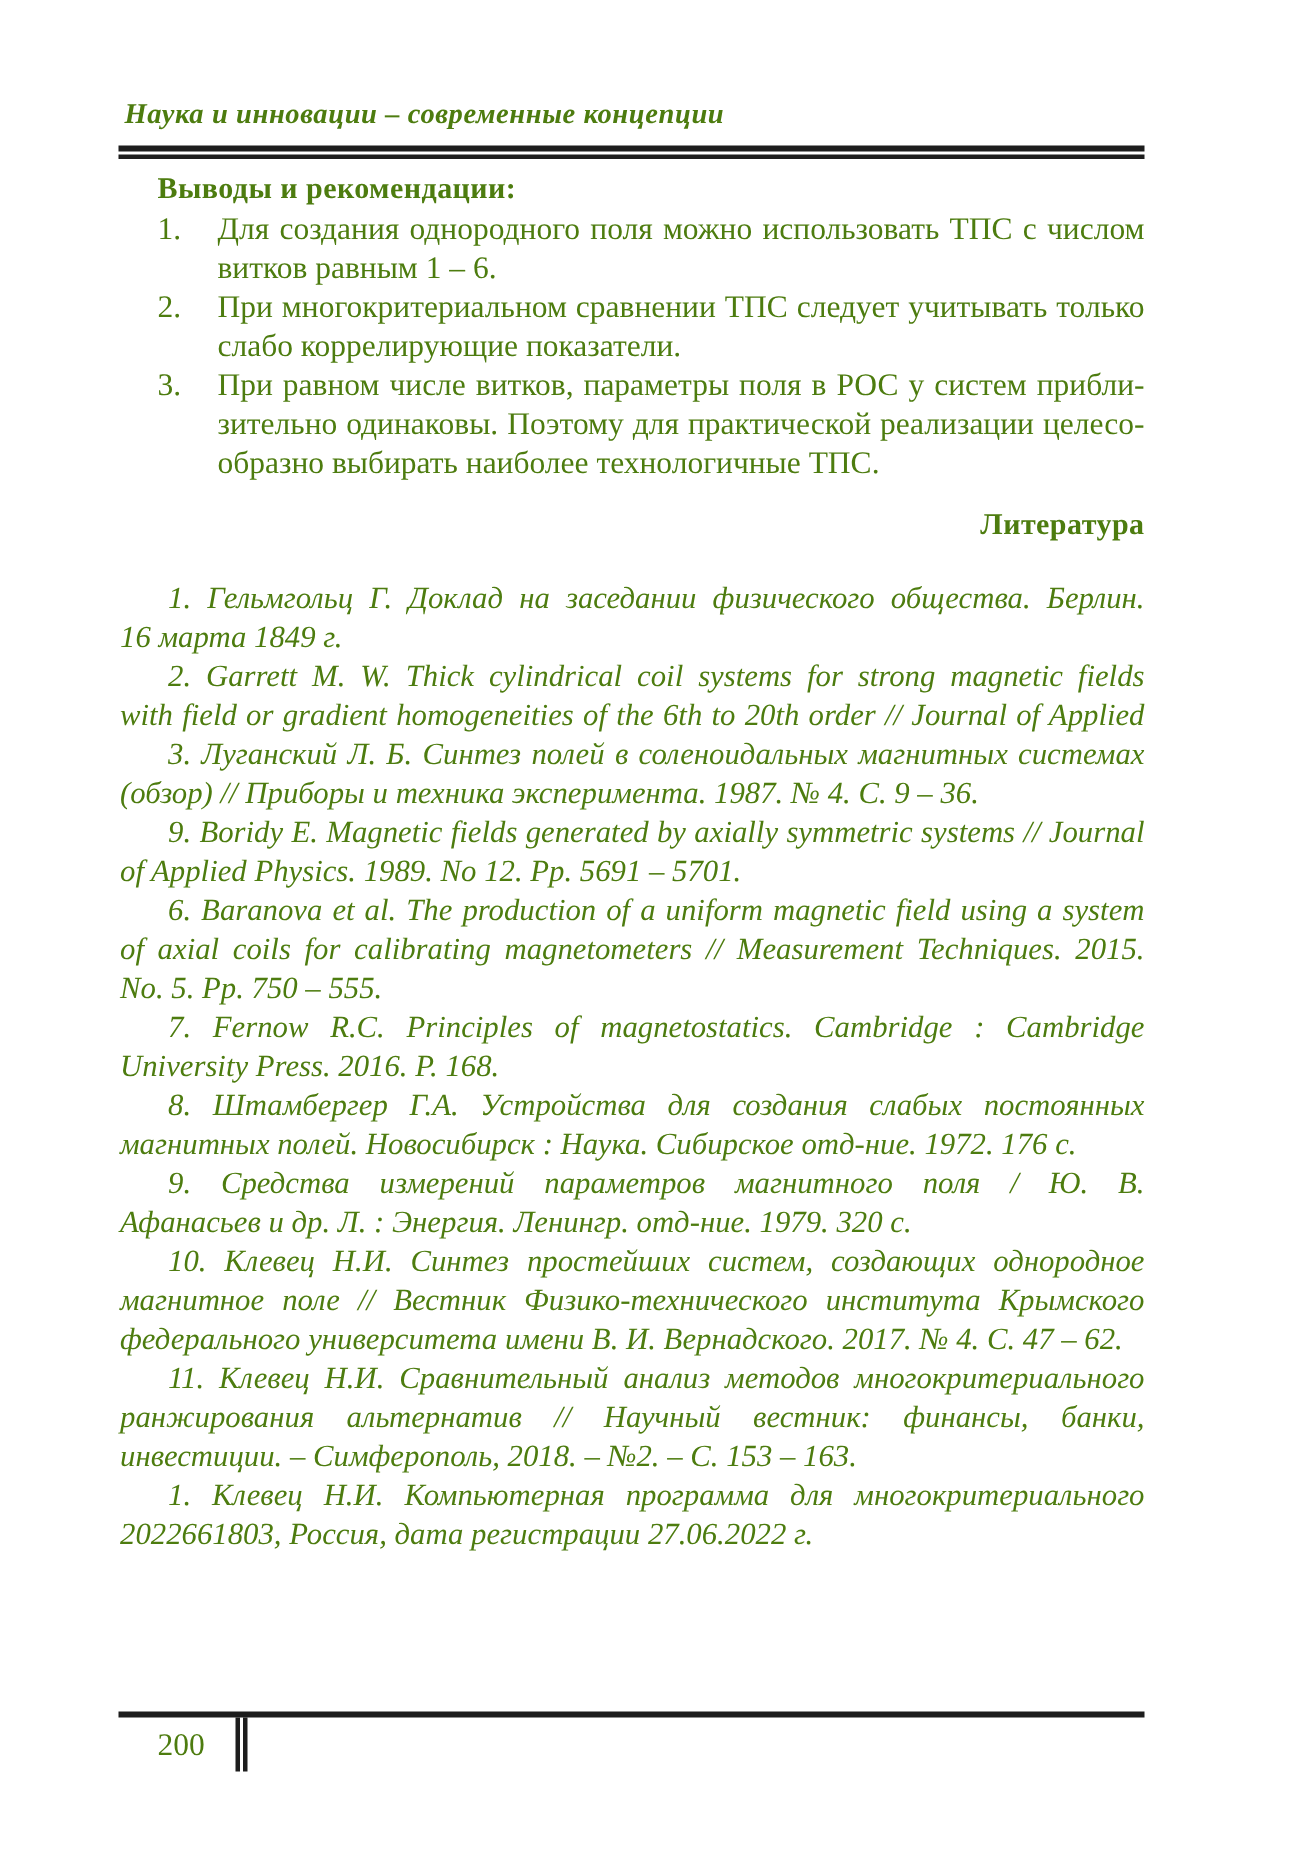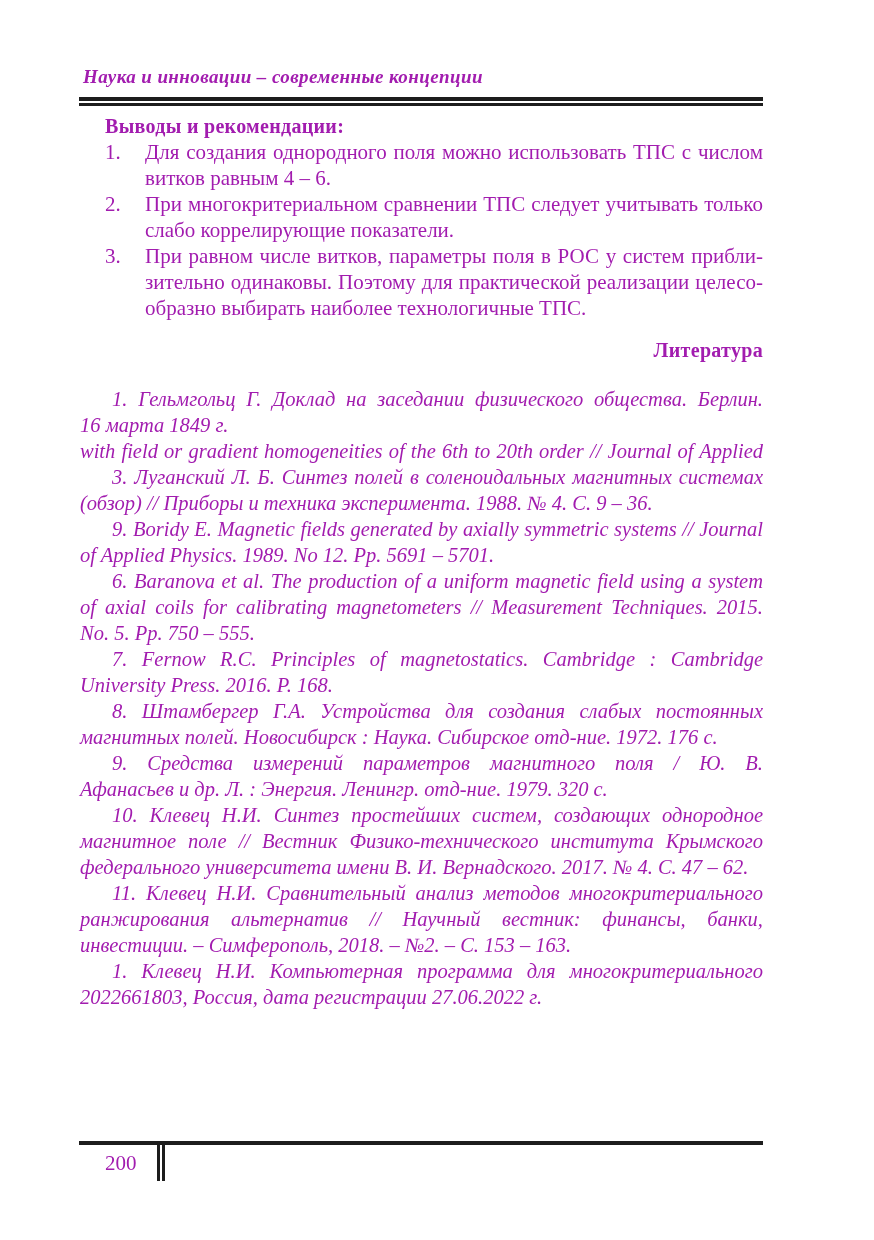--- a/index.html
+++ b/index.html
@@ -1,21 +1,21 @@
 <!DOCTYPE html>
 <html><head>
 <meta charset="utf-8">
 <style>
   html, body { margin: 0; padding: 0; background: #ffffff; }
   .page {
     position: relative;
     width: 874px;
     height: 1240px;
     background: #ffffff;
-    color: #a21caf;
+    color: #4d7c0f;
     font-family: "Liberation Serif", "DejaVu Serif", serif;
     overflow: hidden;
   }
   
   .running-title {
     position: absolute;
     top: 65px;
     left: 83px;
     font-size: 19px;
     line-height: 24px;
@@ -122,21 +122,21 @@
 
   <div class="header-rule"></div>
 
   <div class="concl-heading">Выводы и рекомендации:</div>
 
   <div class="concl-list" id="conclusions-list">
       <div class="c-item">
         <div class="c-num">1.</div>
         <div class="c-body">
           <div class="jline" style="">Для создания однородного поля можно использовать ТПС с числом</div>
-          <div class="jline last" style="">витков равным 4 – 6.</div>
+          <div class="jline last" style="">витков равным 1 – 6.</div>
         </div>
       </div>
       <div class="c-item">
         <div class="c-num">2.</div>
         <div class="c-body">
           <div class="jline" style="">При многокритериальном сравнении ТПС следует учитывать только</div>
           <div class="jline last" style="">слабо коррелирующие показатели.</div>
         </div>
       </div>
       <div class="c-item">
@@ -150,25 +150,26 @@
     </div>
 
   <div class="lit-heading">Литература</div>
 
   <div class="refs" id="references-list">
       <div class="ref-item">
         <div class="jline first" style="">1. Гельмгольц Г. Доклад на заседании физического общества. Берлин.</div>
         <div class="jline last" style="">16 марта 1849 г.</div>
       </div>
       <div class="ref-item">
+        <div class="jline first" style="">2. Garrett M. W. Thick cylindrical coil systems for strong magnetic fields</div>
         <div class="jline" style="">with field or gradient homogeneities of the 6th to 20th order // Journal of Applied</div>
       </div>
       <div class="ref-item">
         <div class="jline first" style="">3. Луганский Л. Б. Синтез полей в соленоидальных магнитных системах</div>
-        <div class="jline last" style="">(обзор) // Приборы и техника эксперимента. 1988. № 4. С. 9 – 36.</div>
+        <div class="jline last" style="">(обзор) // Приборы и техника эксперимента. 1987. № 4. С. 9 – 36.</div>
       </div>
       <div class="ref-item">
         <div class="jline first" style="">9. Boridy E. Magnetic fields generated by axially symmetric systems // Journal</div>
         <div class="jline last" style="">of Applied Physics. 1989. No 12. Pp. 5691 – 5701.</div>
       </div>
       <div class="ref-item">
         <div class="jline first" style="">6. Baranova et al. The production of a uniform magnetic field using a system</div>
         <div class="jline" style="">of axial coils for calibrating magnetometers // Measurement Techniques. 2015.</div>
         <div class="jline last" style="">No. 5. Pp. 750 – 555.</div>
       </div>

